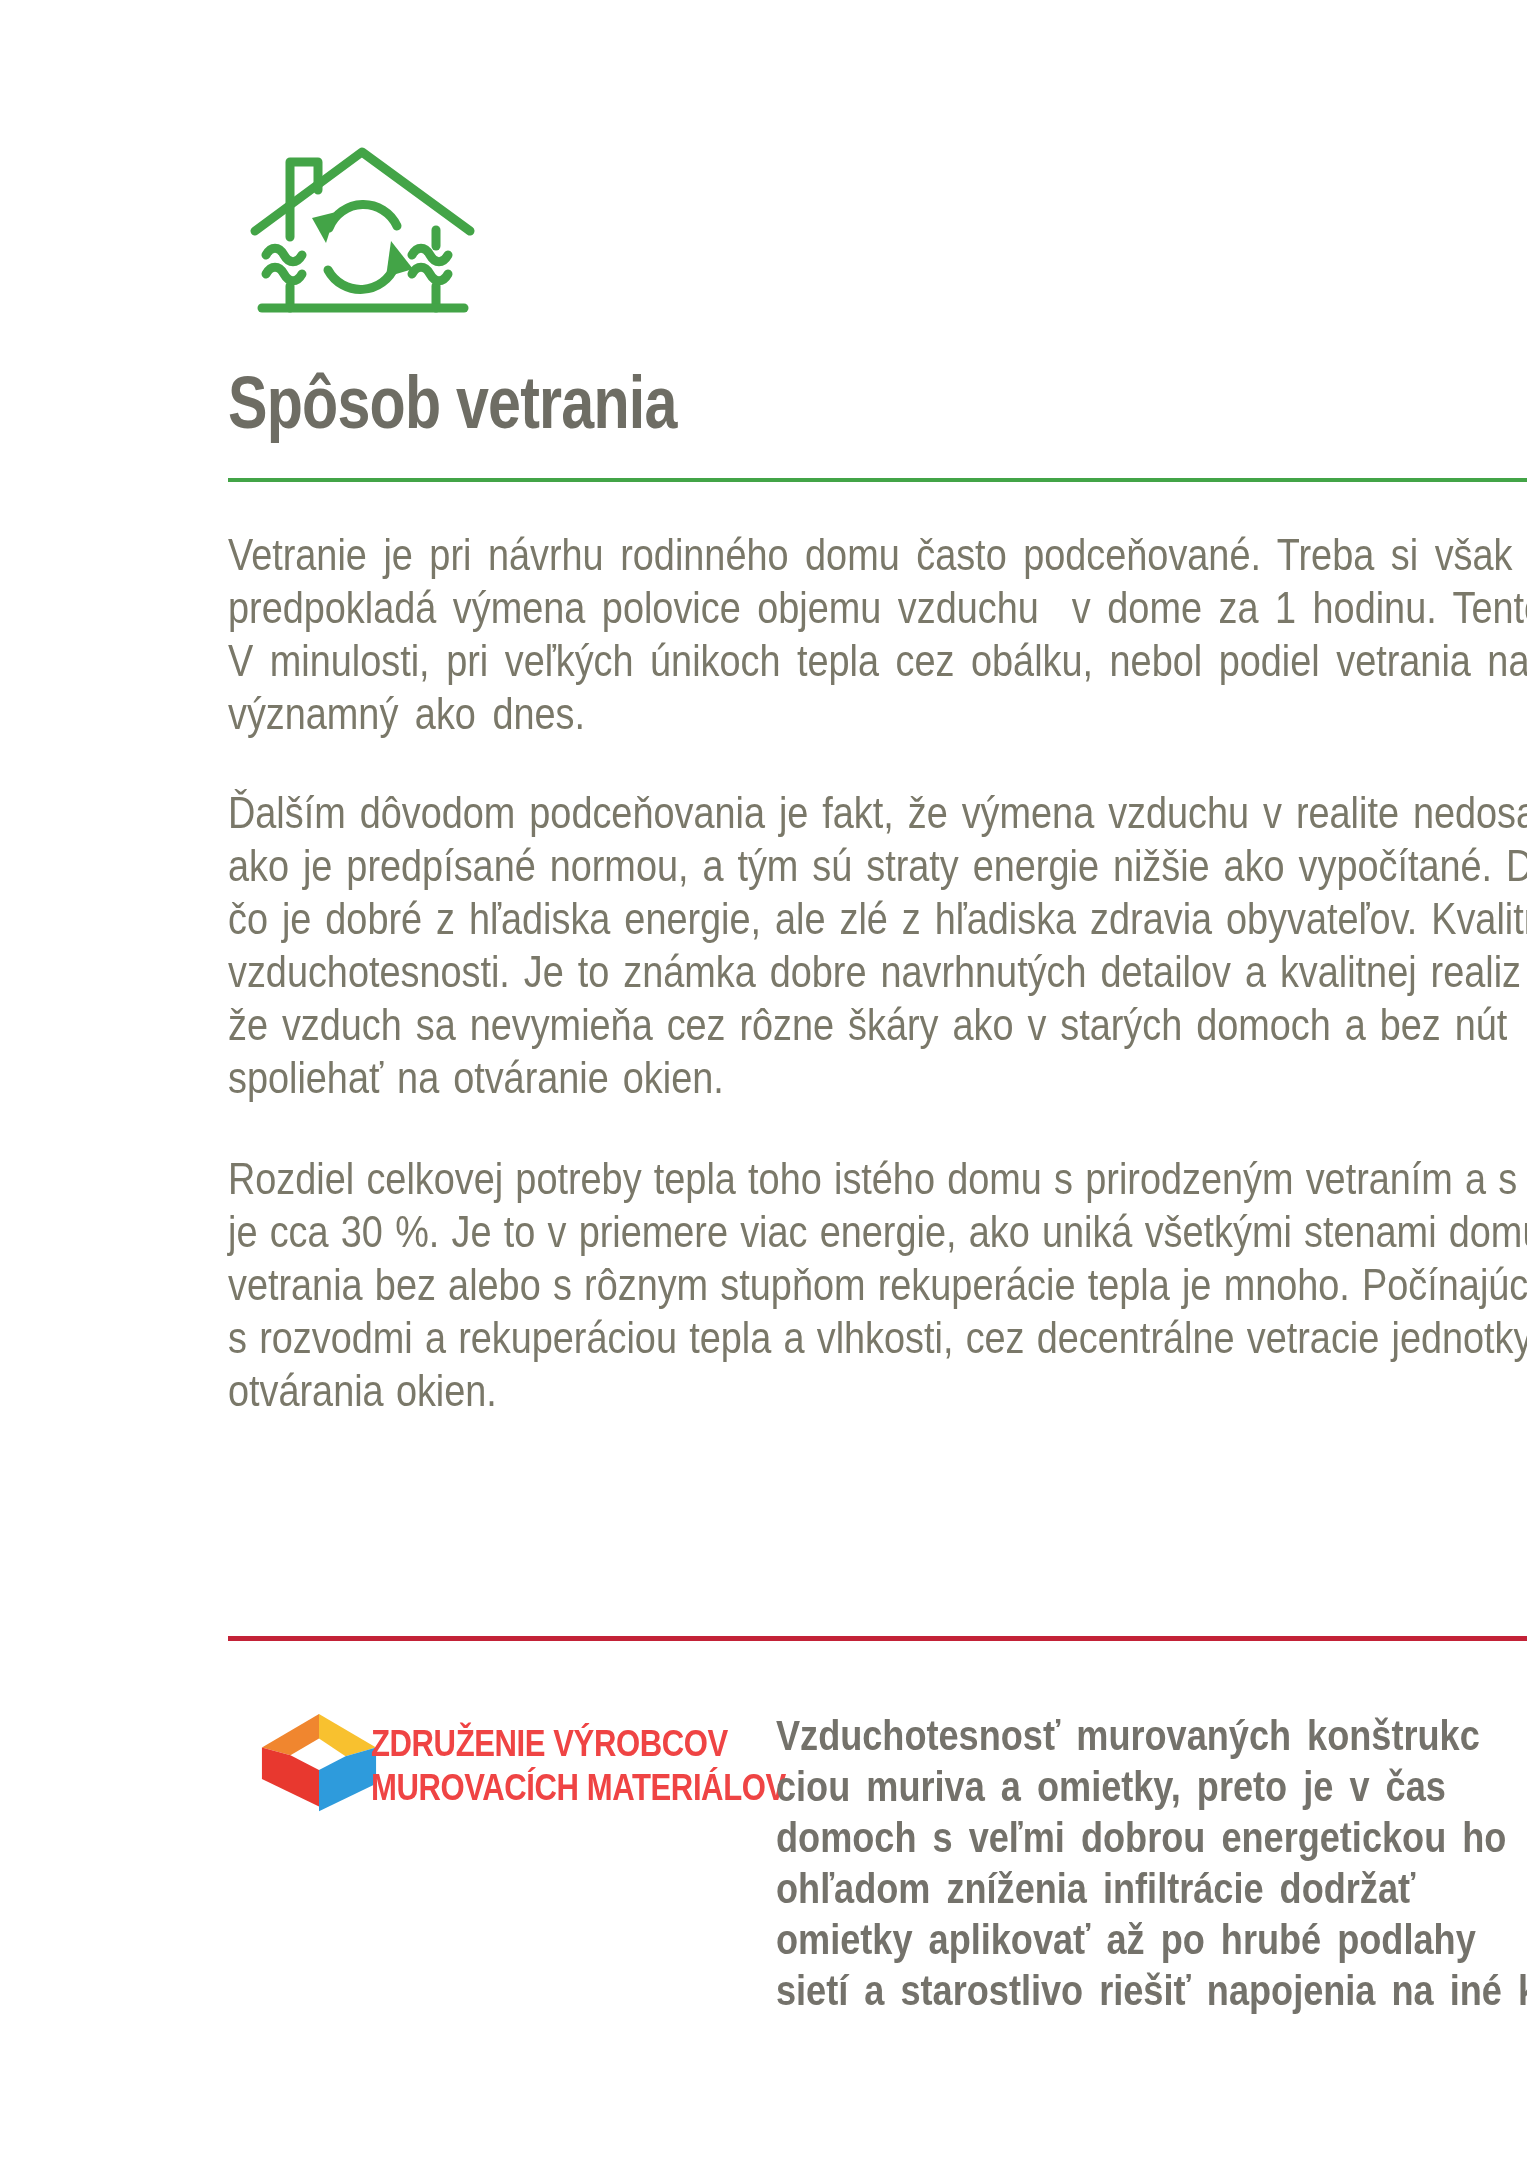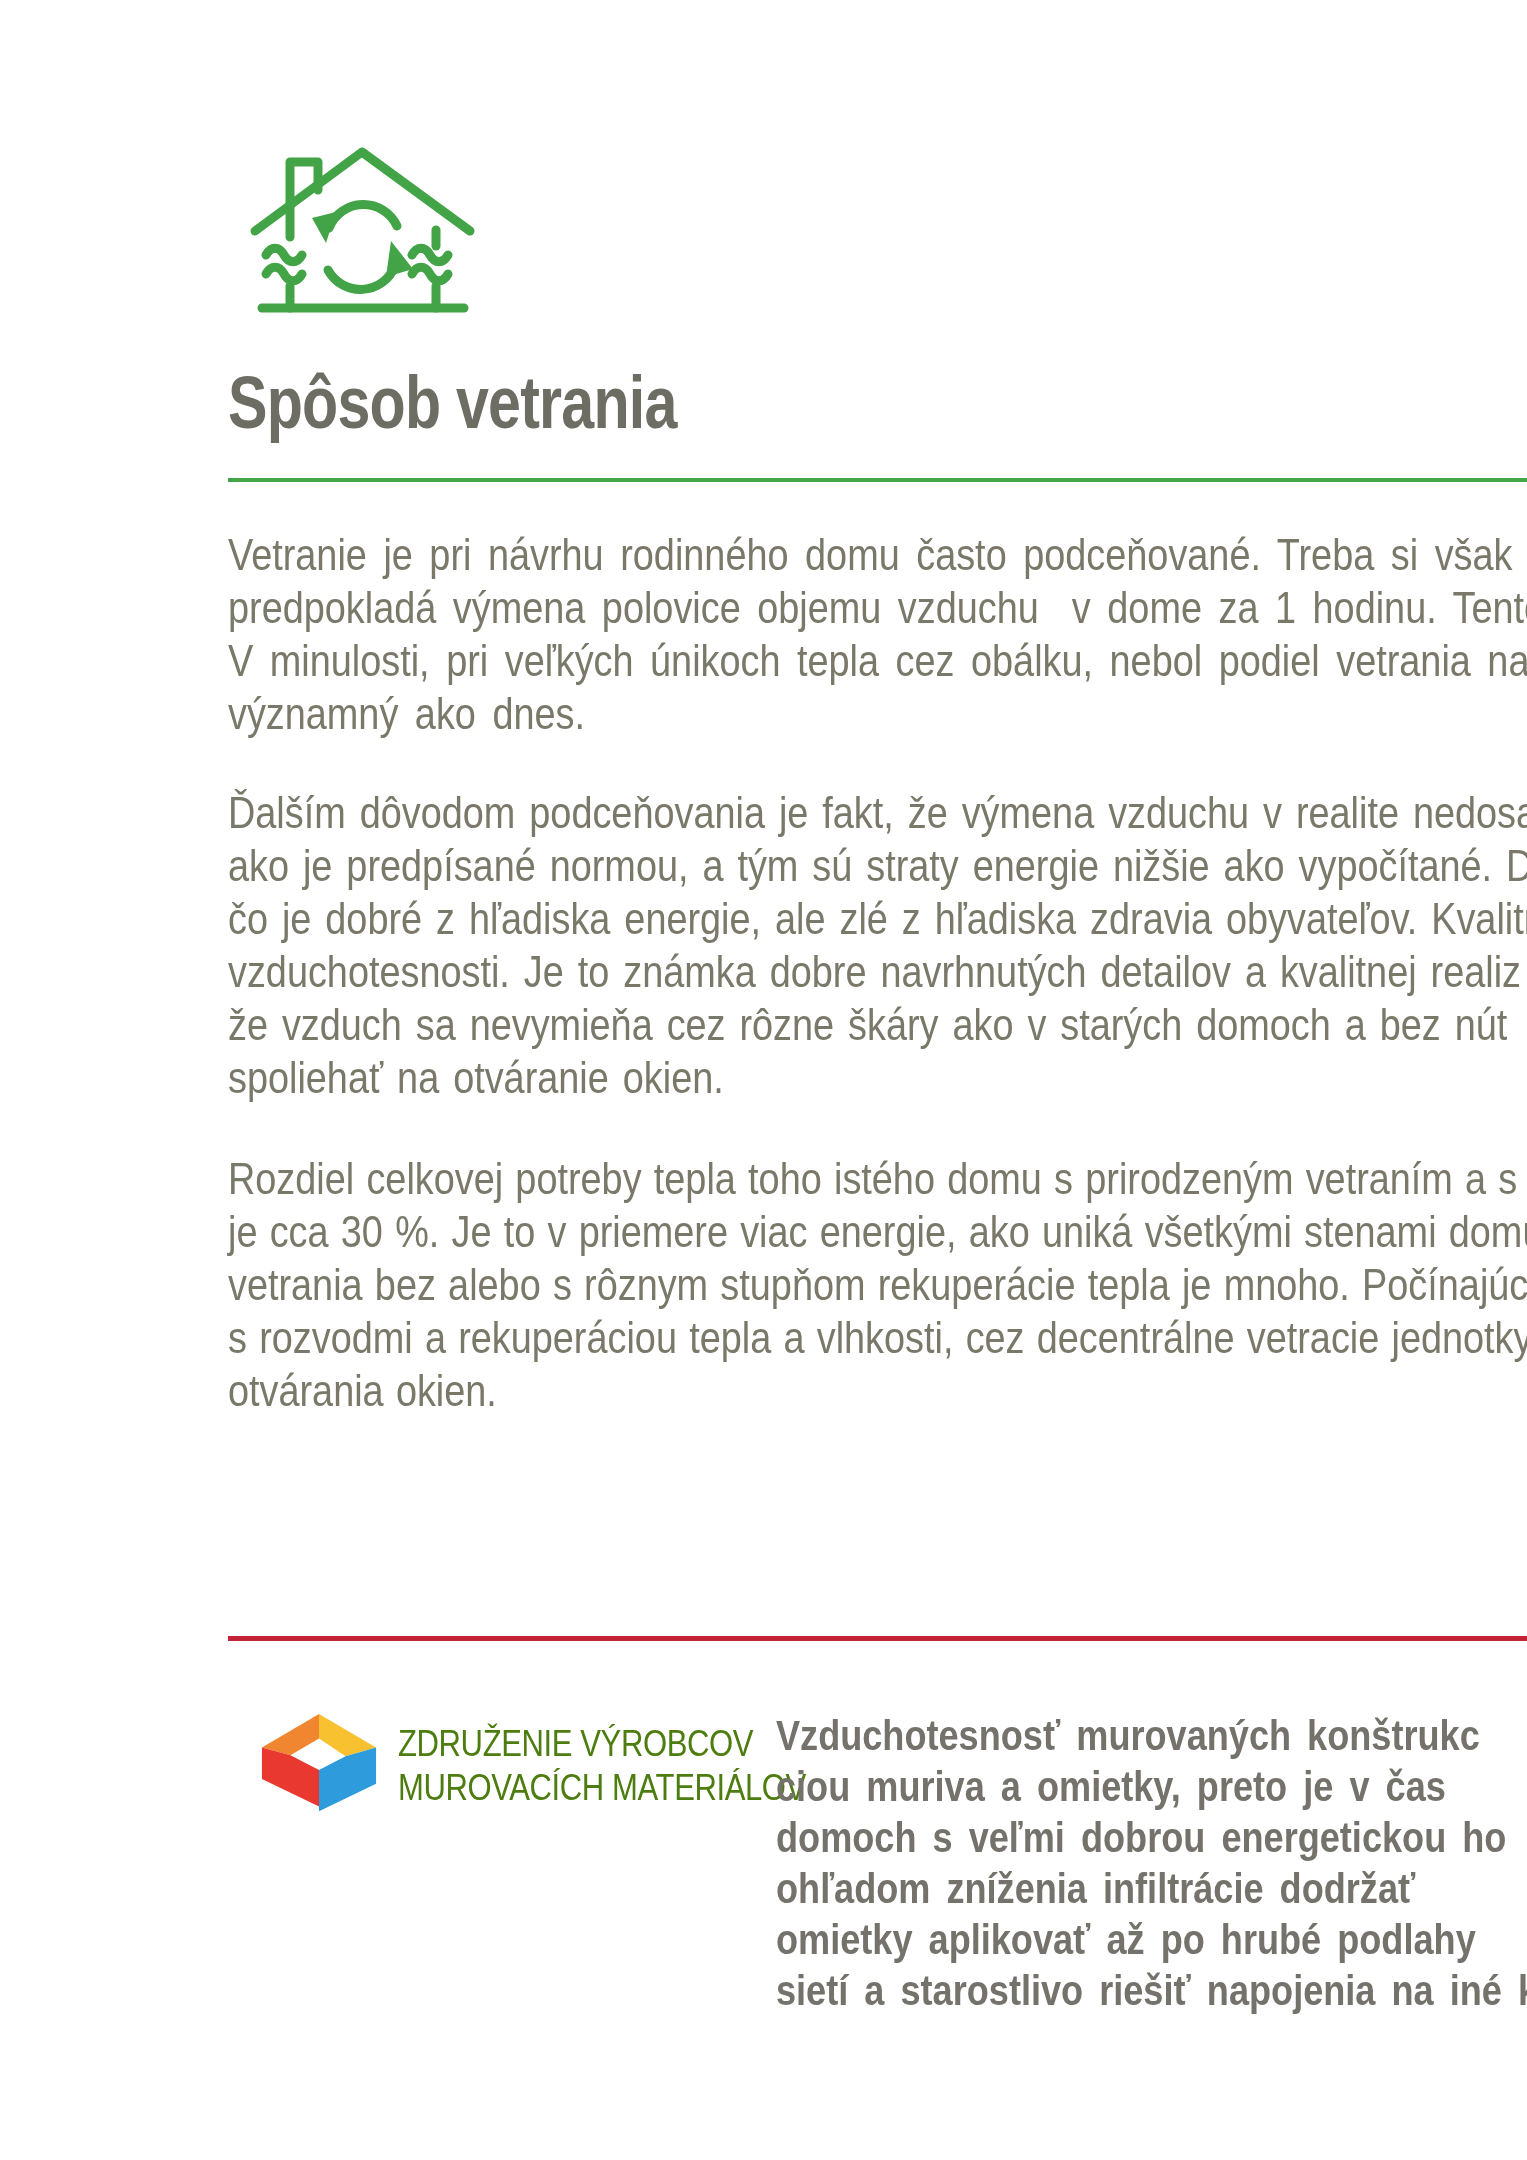--- a/index.html
+++ b/index.html
@@ -24,21 +24,21 @@
   .para{left:228px;color:var(--body-text,#7a7869);font-size:44px;line-height:53px;}
   .para .line,.note .line,.logo-name .line{
     white-space:pre;transform:scaleX(0.86);transform-origin:left center;
   }
   .para-1{top:528px;word-spacing:7px;}
   .para-2{top:786px;word-spacing:4px;}
   .para-3{top:1152px;word-spacing:2px;}
   
   .assoc-logo{left:258px;top:1710px;width:122px;height:126px;}
   .logo-name{
-    left:398px;top:1722px;color:#4d7c0f;font-weight:normal;
+    left:371px;top:1722px;color:#ef4444;font-weight:bold;
     font-size:37px;line-height:44px;letter-spacing:-0.5px;
   }
   .logo-name .line{transform:scaleX(0.84);}
   
   .note{
     left:776px;top:1710px;color:var(--note-text,#74726b);
     font-weight:bold;font-size:42px;line-height:51px;word-spacing:7px;
   }
 </style>
 </head>

